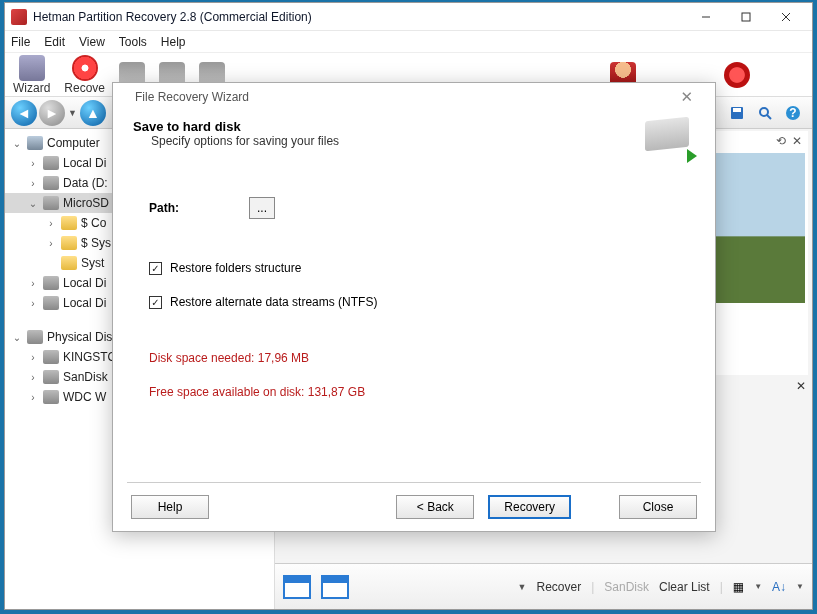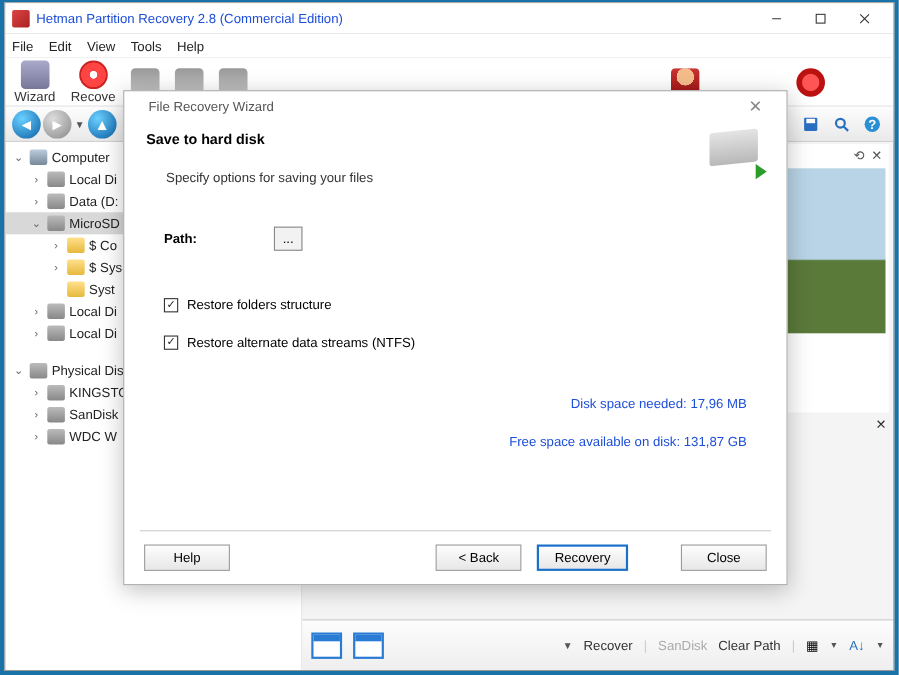--- a/index.html
+++ b/index.html
@@ -1,20 +1,20 @@
 <!DOCTYPE html>
 <html><head>
 <meta charset="utf-8">
 <style>
 * { box-sizing: border-box; margin: 0; padding: 0; font-family: "Segoe UI", Tahoma, sans-serif; font-size: 12px; }
 body { background: #1a73a8; width: 817px; height: 614px; overflow: hidden; position: relative; }
 .main-window { position: absolute; left: 4px; top: 2px; width: 809px; height: 608px; background: #fff; border: 1px solid #999; display: flex; flex-direction: column; }
 .titlebar { height: 28px; background: #fff; display: flex; align-items: center; padding: 0 6px; border-bottom: 1px solid #e8e8e8; }
 .titlebar .app-icon { width: 16px; height: 16px; background: linear-gradient(135deg,#d44,#a22); margin-right: 6px; border-radius: 2px; }
-.titlebar .title { flex: 1; color: #1d4ed8; }
+.titlebar .title { flex: 1; color: #0f172a; }
 .winbtns { display: flex; gap: 0; }
 .winbtn { width: 40px; height: 24px; display: flex; align-items: center; justify-content: center; color: #333; cursor: default; }
 .menubar { height: 22px; background: #fff; display: flex; align-items: center; padding: 0 6px; gap: 14px; color: #222; border-bottom: 1px solid #eee; }
 .menubar span { cursor: default; }
 .toolbar { height: 44px; background: #fff; display: flex; align-items: center; padding: 2px 8px; gap: 14px; border-bottom: 1px solid #ddd; }
 .tb-item { display: flex; flex-direction: column; align-items: center; font-size: 11px; color: #333; }
 .tb-icon { width: 26px; height: 26px; border-radius: 4px; }
 .tb-wizard { background: linear-gradient(#aac, #779); }
 .tb-recover { background: radial-gradient(circle,#fff 18%, #f44 20% 60%, #c22 62%); border-radius: 50%; }
 .tb-drive { background: linear-gradient(#999,#ccc); }
@@ -49,34 +49,34 @@
 .statusbar { height: 30px; background: linear-gradient(#f6f6f6,#e6e6e6); border-top: 1px solid #ccc; display: flex; align-items: center; padding: 0 10px; gap: 10px; }
 .status-icon { width: 24px; height: 18px; background: linear-gradient(#ccc,#999); border-radius: 3px; }
 
 
 .modal { position: absolute; left: 112px; top: 82px; width: 604px; height: 450px; background: #fff; border: 1px solid #aaa; box-shadow: 0 4px 20px rgba(0,0,0,0.25); display: flex; flex-direction: column; }
 .modal-tb { height: 28px; display: flex; align-items: center; padding: 0 22px; color: #555; }
 .modal-tb .mtitle { flex: 1; }
 .modal-tb .mclose { color: #888; font-size: 15px; cursor: default; }
 .modal-hdr { padding: 8px 20px 12px 20px; display: flex; }
 .modal-hdr .txt { flex: 1; }
-.modal-hdr h3 { font-weight: 600; font-size: 13px; margin-bottom: 20px; }
+.modal-hdr h3 { font-weight: 600; font-size: 13px; margin-bottom: 0; }
 .modal-hdr p { margin-left: 18px; color: #333; }
 .hdr-icon { width: 50px; height: 40px; position: relative; }
 .disk-shape { width: 44px; height: 30px; background: linear-gradient(#e4e4e4,#b8b8b8); transform: skewY(-6deg); border-radius: 3px; }
 .arrow-shape { position: absolute; right: -2px; bottom: -4px; width: 0; height: 0; border-left: 10px solid #2a9d2a; border-top: 7px solid transparent; border-bottom: 7px solid transparent; }
 .modal-body { flex: 1; padding: 26px 36px 6px 36px; display: flex; flex-direction: column; gap: 20px; }
 .path-row { display: flex; align-items: center; gap: 10px; }
 .path-label { width: 90px; font-weight: bold; }
 .path-input { flex: 1; height: 22px; border: 1px solid #888; padding: 0 6px; font-size: 12px; }
 .browse-btn { width: 26px; height: 22px; border: 1px solid #888; background: #f2f2f2; display: flex; align-items: center; justify-content: center; }
 .chk-row { display: flex; align-items: center; gap: 8px; }
 .chk { width: 13px; height: 13px; border: 1px solid #333; display: flex; align-items: center; justify-content: center; font-size: 10px; color: #222; }
 .sym-input { width: 26px; height: 22px; border: 1px solid #888; margin-left: 116px; text-align: center; color: #888; }
-.info-txt { color: #1d4ed8; text-align: right; }
+.info-txt { color: #b91c1c; }
 .modal-sep { height: 1px; background: #ccc; margin: 4px 14px 0 14px; }
 .modal-ftr { height: 48px; display: flex; align-items: center; padding: 0 18px; gap: 14px; }
 .mbtn { height: 24px; min-width: 78px; padding: 0 14px; border: 1px solid #999; background: linear-gradient(#fdfdfd,#e7e7e7); display: flex; align-items: center; justify-content: center; cursor: default; }
 .mbtn.primary { border: 2px solid #1a6fc9; }
 .modal-ftr .spacer { flex: 1; }
 svg { display: block; }
 </style>
 </head>
 <body>
 
@@ -249,21 +249,21 @@
       <span class="close2">✕</span>
 
       <div class="filebar">
         <div class="filethumb"></div>
         <div class="filethumb"></div>
         <div class="spacer"></div>
         <span style="color:#555;font-size:9px">▼</span>
         <span class="lbl">Recover</span>
         <span style="color:#ccc">|</span>
         <span class="dis">SanDisk</span>
-        <span class="lbl">Clear Path</span>
+        <span class="lbl">Clear List</span>
         <span style="color:#ccc">|</span>
         <span>▦</span>
         <span style="color:#555;font-size:8px">▼</span>
         <span style="color:#2a6fc0">A↓</span>
         <span style="color:#555;font-size:8px">▼</span>
       </div>
     </div>
   </div>
 
 </div>

